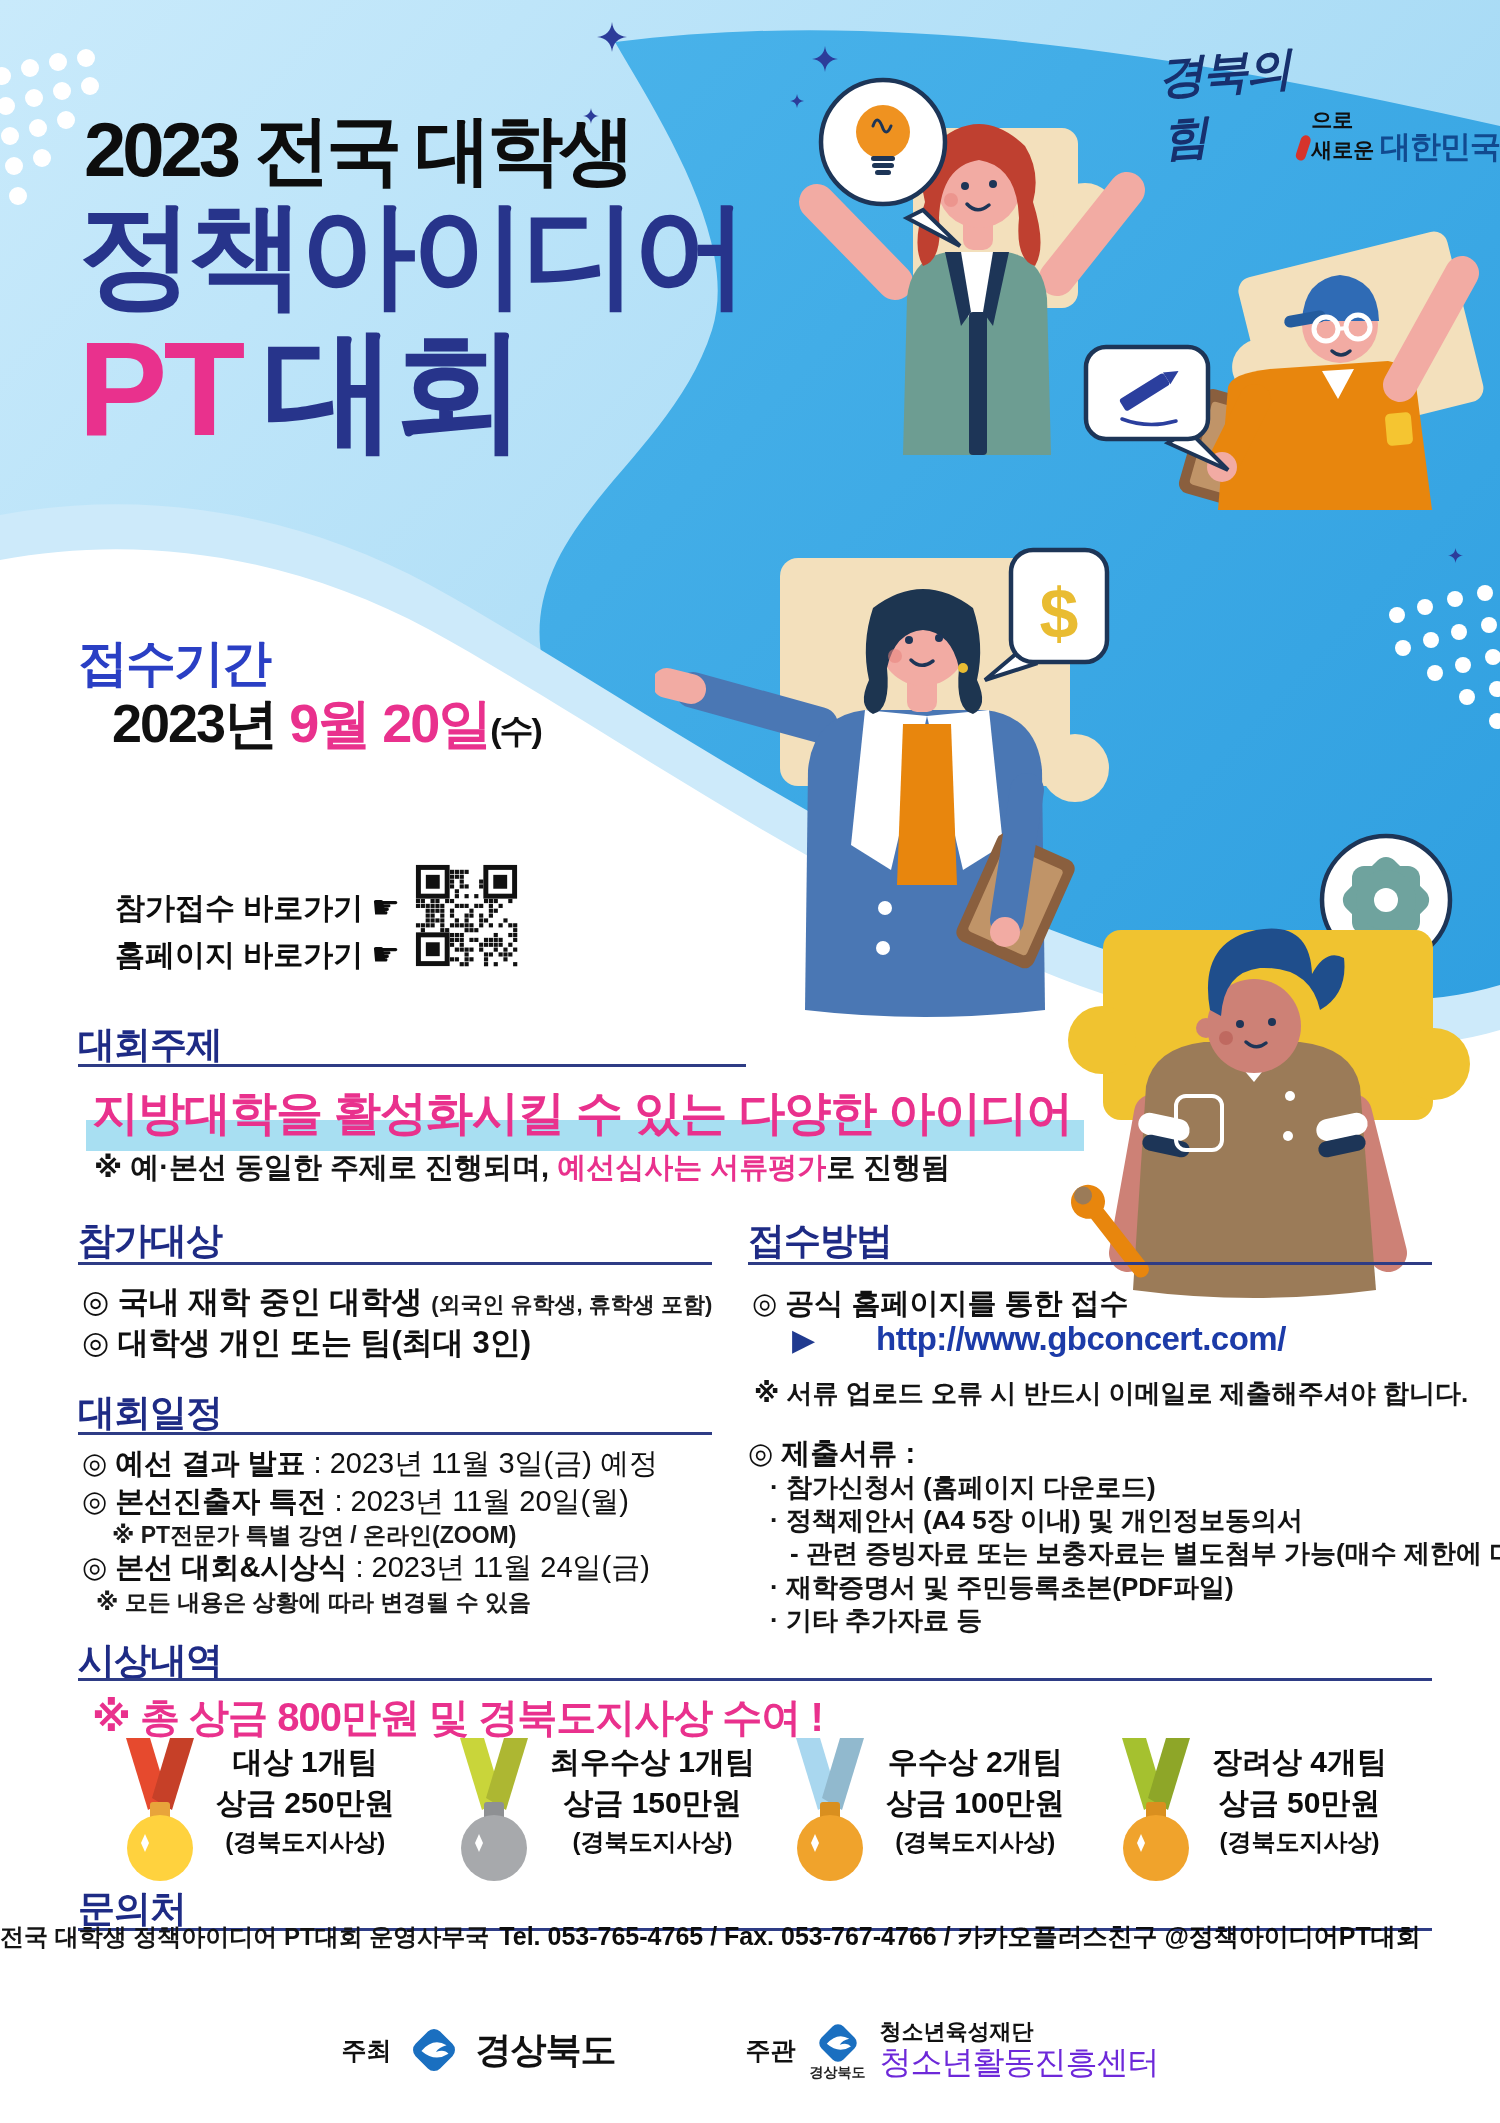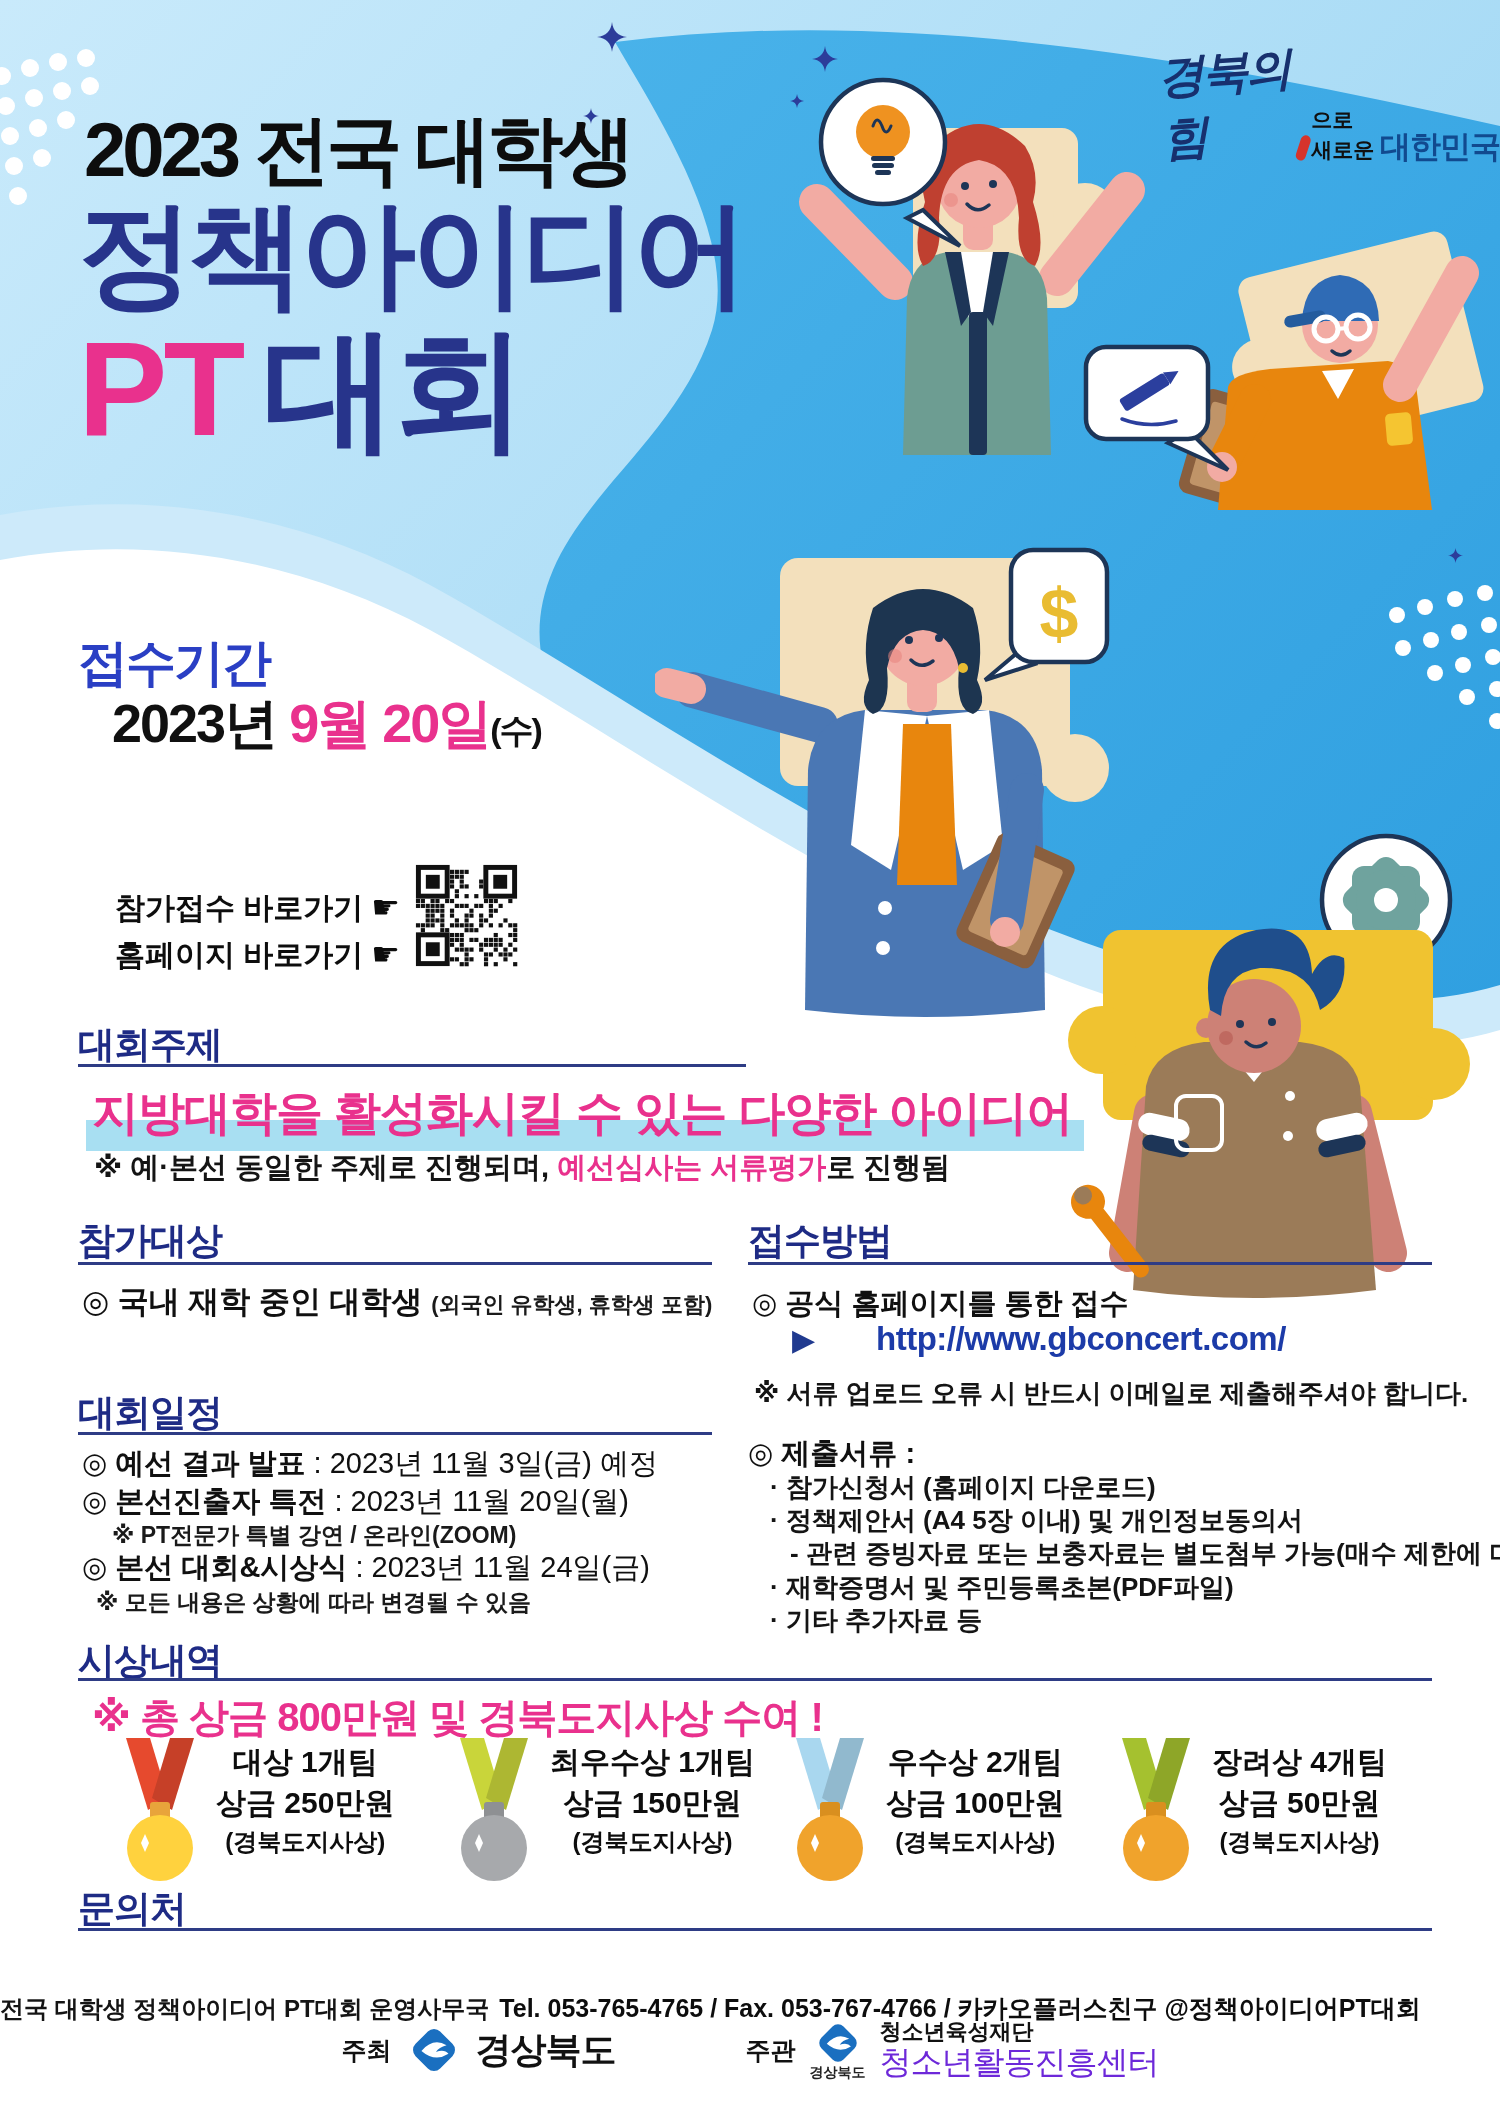--- a/index.html
+++ b/index.html
@@ -44,21 +44,21 @@
   .url-row .arr{font-size:30px;color:#203a8f;margin-right:14px;}
   .url-row .url{font-size:33px;font-weight:800;color:#1c3ba8;letter-spacing:-0.5px;margin-left:47px;}
   .warn{font-size:26px;font-weight:600;color:#141414;white-space:nowrap;}
   .doc-line{font-size:26px;font-weight:600;color:#141414;white-space:nowrap;}
   .award-note{left:92px;top:1690px;font-size:40px;font-weight:900;color:#e9318d;letter-spacing:-1px;white-space:nowrap;}
   .award{top:1738px;display:flex;align-items:flex-start;}
   .award-txt{margin-left:14px;text-align:center;margin-top:4px;}
   .award-rank{font-size:30px;font-weight:900;color:#0d0d0d;line-height:40px;white-space:nowrap;}
   .award-prize{font-size:30px;font-weight:900;color:#0d0d0d;line-height:42px;white-space:nowrap;}
   .award-sub{font-size:24px;font-weight:800;color:#0d0d0d;line-height:36px;white-space:nowrap;}
-  .contact-line{left:0;top:1992px;width:1297px;text-align:left;white-space:nowrap;}
+  .contact-line{left:0;top:1920px;width:1297px;text-align:left;white-space:nowrap;}
   .contact-line .office{font-size:24px;font-weight:600;color:#141414;}
   .contact-line .details{font-size:25px;font-weight:800;color:#0d0d0d;margin-left:10px;}
   .footer{left:0;top:2018px;width:1500px;display:flex;justify-content:center;align-items:center;gap:130px;}
   .fgroup{display:flex;align-items:center;gap:14px;}
   .flabel{font-size:25px;font-weight:800;color:#111;}
   .fhost{font-size:36px;font-weight:900;color:#111;letter-spacing:-1px;}
   .florg{display:flex;flex-direction:column;line-height:1.15;}
   .florg .l1{font-size:22px;font-weight:800;color:#111;}
   .florg .l2{font-size:32px;font-weight:400;color:#6d28d9;letter-spacing:-1px;}
   .logo-col{display:flex;flex-direction:column;align-items:center;}
@@ -477,20 +477,21 @@
   <div class="abs theme-line">지방대학을 활성화시킬 수 있는 다양한 아이디어</div>
   <div class="abs note" style="left:94px;top:1148px">
     <span>※ 예·본선 동일한 주제로 진행되며, </span><span class="pink">예선심사는 서류평가</span><span>로 진행됨</span>
   </div>
 
   <div class="abs sec-h" style="left:78px;top:1216px">참가대상</div>
   <div class="abs rule" style="left:78px;top:1262px;width:634px"></div>
   <div class="abs eg-main" style="left:82px;top:1281px">
     <span>◎ 국내 재학 중인 대학생 </span><span class="eg-sub">(외국인 유학생, 휴학생 포함)</span>
   </div>
+  <div class="abs eg-main" style="left:82px;top:1322px">◎ 대학생 개인 또는 팀(최대 3인)</div>
 
   <div class="abs sec-h" style="left:78px;top:1388px">대회일정</div>
   <div class="abs rule" style="left:78px;top:1432px;width:634px"></div>
   <div class="abs sch-row" style="left:82px;top:1444px">
     <span class="lb">◎ 예선 결과 발표</span><span class="vl"> : 2023년 11월 3일(금) 예정</span>
   </div>
   <div class="abs sch-row" style="left:82px;top:1482px">
     <span class="lb">◎ 본선진출자 특전</span><span class="vl"> : 2023년 11월 20일(월)</span>
   </div>
   <div class="abs sch-note" style="left:112px;top:1520px">※ PT전문가 특별 강연 / 온라인(ZOOM)</div>

